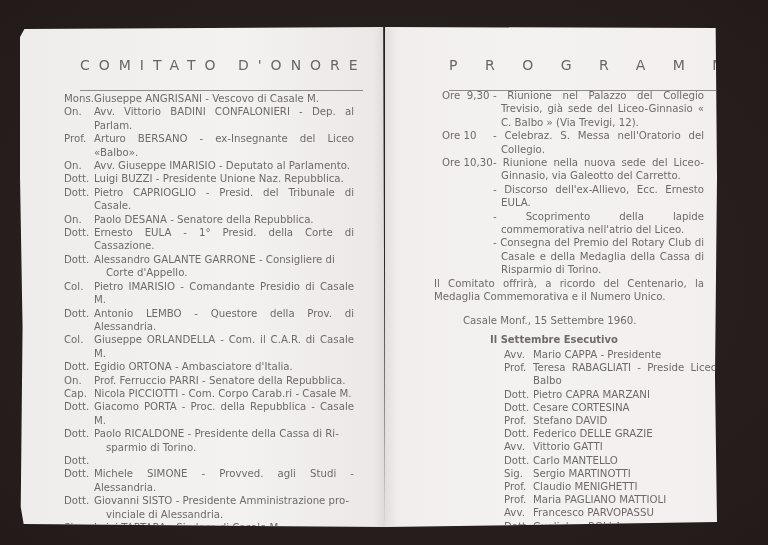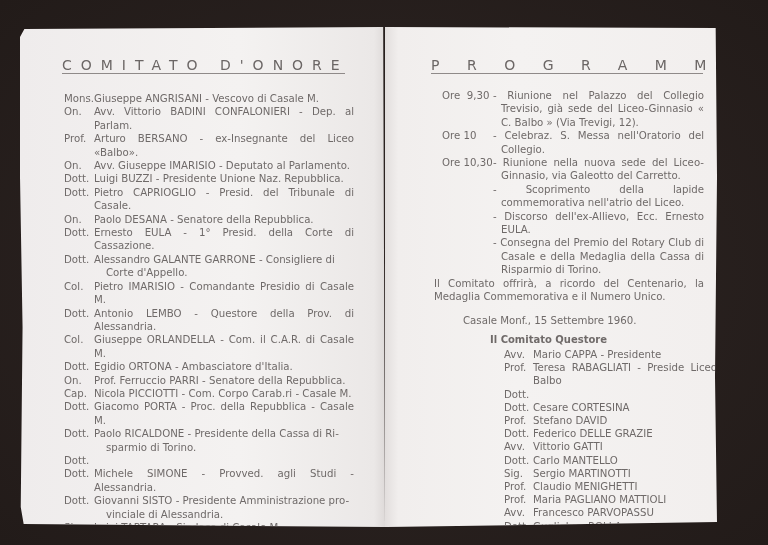--- a/index.html
+++ b/index.html
@@ -30,23 +30,24 @@
   }
   .page.right {
     left: 365px; width: 332px;
     background: linear-gradient(90deg, #e2dedd 0%, #f1eeed 4%, #f4f2f1 40%, #f2efee 100%);
     clip-path: polygon(0 0, 99.6% 0.2%, 100% 30%, 99.4% 70%, 100% 99%, 0.5% 100%, 0 100%);
   }
   .page-title {
     font-family: "DejaVu Sans", sans-serif;
     font-size: 14px; letter-spacing: 9px;
     color: #6b6665;
-    padding-bottom: 0;
+    padding-bottom: 17px;
     border-bottom: 1px solid #8f8a89;
     white-space: nowrap;
+    margin-left: 18px;
   }
   .left .page-title { position: absolute; left: 42px; top: 30px; width: 283px; }
   .right .page-title { position: absolute; left: 46px; top: 30px; width: 272px; letter-spacing: 27.5px; }
 
   .list { position: absolute; font-size: 10.2px; line-height: 13.4px; }
   .left .list { left: 44px; top: 65px; width: 290px; }
   .entry { display: flex; }
   .entry .title { width: 30px; flex: none; }
   .entry .text { flex: 1; text-align: justify; }
   .entry .cont { display: block; padding-left: 12px; }
@@ -167,46 +168,47 @@
           <div class="prog-row">
             <span class="time">Ore 10</span>
             <span class="desc">- Celebraz. S. Messa nell'Oratorio del Collegio.</span>
           </div>
           <div class="prog-row">
             <span class="time">Ore 10,30</span>
             <span class="desc">- Riunione nella nuova sede del Liceo-Ginnasio, via Galeotto del Carretto.</span>
           </div>
           <div class="prog-row">
             <span class="time"></span>
+            <span class="desc">- Discorso dell'ex-Allievo, Ecc. Ernesto EULA.</span>
+          </div>
+          <div class="prog-row">
+            <span class="time"></span>
             <span class="desc">- Scoprimento della lapide commemorativa nell'atrio del Liceo.</span>
-          </div>
-          <div class="prog-row">
-            <span class="time"></span>
-            <span class="desc">- Discorso dell'ex-Allievo, Ecc. Ernesto EULA.</span>
           </div>
           <div class="prog-row">
             <span class="time"></span>
             <span class="desc">- Consegna del Premio del Rotary Club di Casale e della Medaglia della Cassa di Risparmio di Torino.</span>
           </div>
         </div>
       <div class="para">Il Comitato offrirà, a ricordo del Centenario, la Medaglia Commemorativa e il Numero Unico.</div>
     </div>
     <div class="date">Casale Monf., 15 Settembre 1960.</div>
-    <div class="exec-title">Il Comitato Questore</div>
+    <div class="exec-title">Il Settembre Esecutivo</div>
     <div class="exec-list" id="exec-list">
         <div class="entry">
           <span class="title">Avv.</span>
           <span class="text"><span>Mario CAPPA - Presidente</span></span>
         </div>
         <div class="entry">
           <span class="title">Prof.</span>
           <span class="text"><span>Teresa RABAGLIATI - Preside Liceo Balbo</span></span>
         </div>
         <div class="entry">
           <span class="title">Dott.</span>
+          <span class="text"><span>Pietro CAPRA MARZANI</span></span>
         </div>
         <div class="entry">
           <span class="title">Dott.</span>
           <span class="text"><span>Cesare CORTESINA</span></span>
         </div>
         <div class="entry">
           <span class="title">Prof.</span>
           <span class="text"><span>Stefano DAVID</span></span>
         </div>
         <div class="entry">

